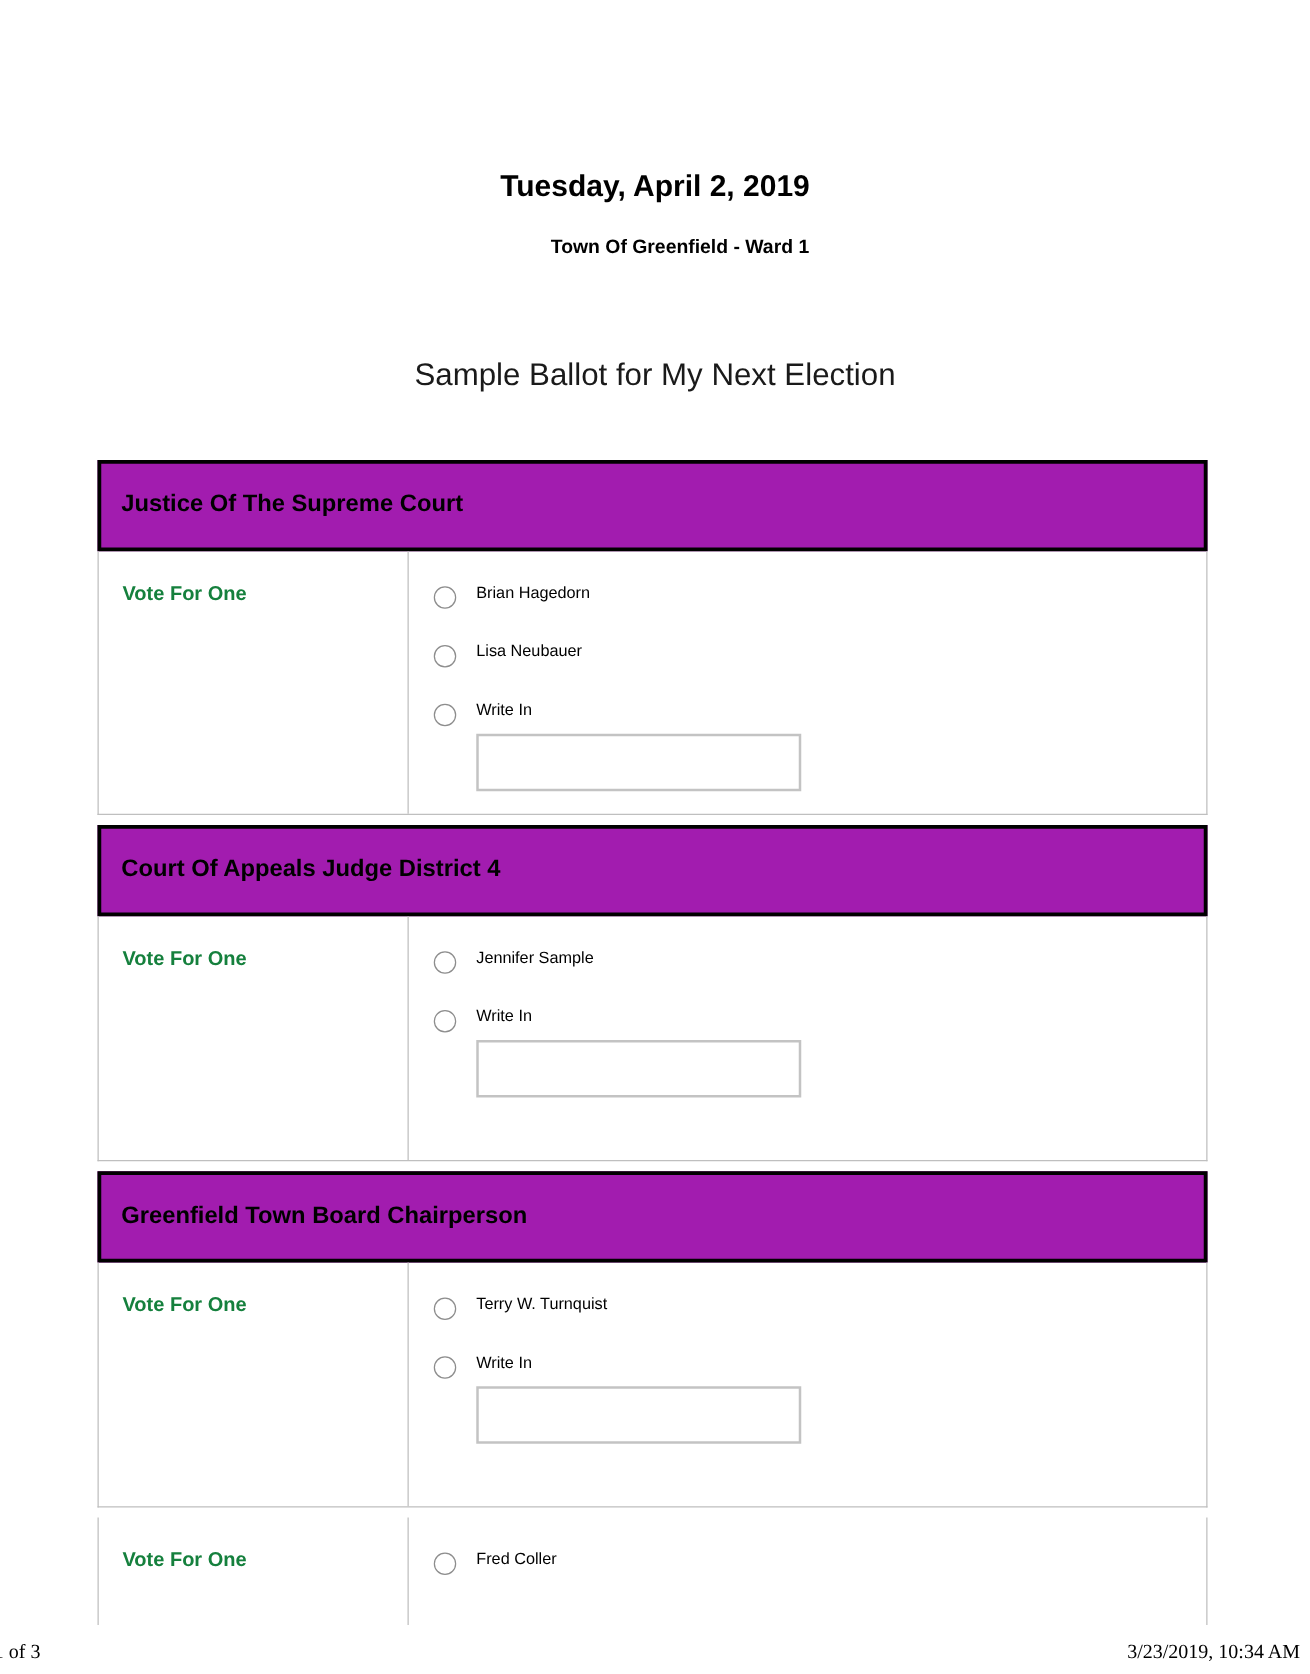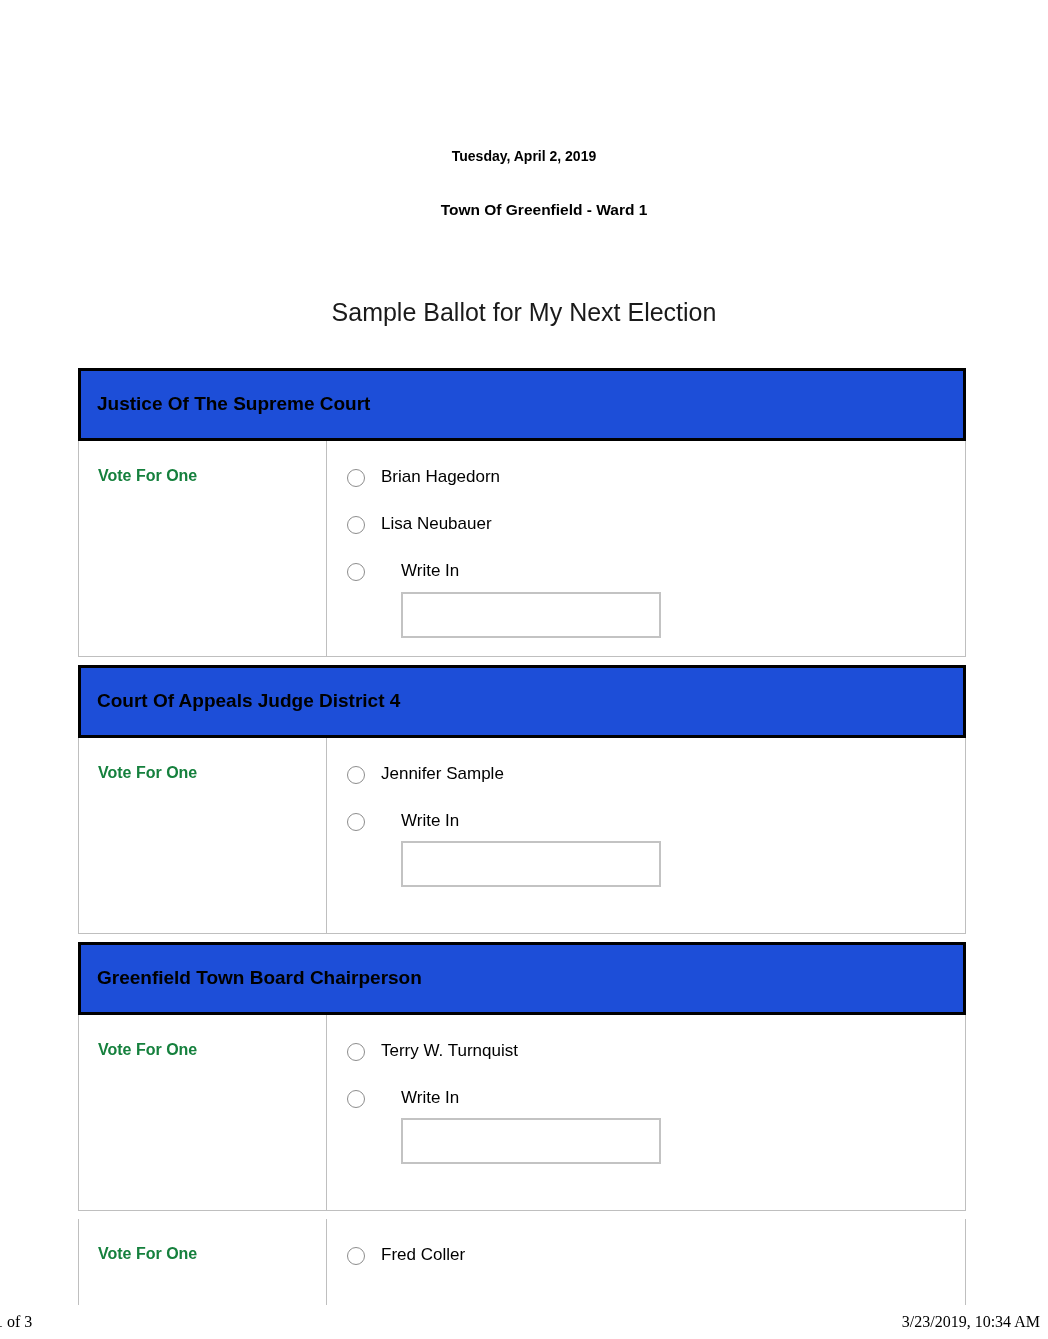--- a/index.html
+++ b/index.html
@@ -23,23 +23,23 @@
   }
   .election-title {
     font-family: "Liberation Serif", serif;
     font-size: 33px;
     font-weight: bold;
     letter-spacing: 0px;
     line-height: 1.1;
     margin: 0;
   }
   .election-date {
-    font-size: 14px;
-    font-weight: bold;
-    margin: 12px;
+    font-size: 24px;
+    font-weight: bold;
+    margin: 0;
     padding-top: 30px;
   }
   .jurisdiction {
     font-size: 15.5px;
     font-weight: bold;
     margin: 0;
     padding-top: 25px;
     padding-left: 40px;
   }
   .ballot-subtitle {
@@ -60,21 +60,21 @@
 
   .contest {
     margin: 0;
   }
   .contest + .contest {
     margin-top: 8px;
   }
 
   .contest-header {
     border: 3px solid #000000;
-    background: #1d4ed8;
+    background: #a21caf;
     box-sizing: border-box;
     height: 73px;
     display: flex;
     align-items: center;
     padding-left: 16px;
   }
   .contest-title {
     font-size: 19px;
     font-weight: bold;
     color: #000000;
@@ -115,38 +115,37 @@
   .choice {
     display: flex;
     align-items: flex-start;
     margin-bottom: 27px;
   }
   .choice:last-child {
     margin-bottom: 0;
   }
   .choice.writein {
     margin-bottom: 0;
-    gap: 20px;
   }
 
   .radio {
     width: 16px;
     height: 16px;
     border: 1.6px solid #8d8d8d;
     border-radius: 50%;
     background: #ffffff;
     flex: 0 0 16px;
     margin-top: 2px;
   }
 
   .choice-text-wrap {
     margin-left: 16px;
   }
   .choice-name {
-    font-size: 17px;
+    font-size: 13px;
     font-weight: normal;
     color: #000000;
     line-height: 1.15;
   }
 
   .writein-box {
     margin-top: 11px;
     width: 260px;
     height: 46px;
     border: 2px solid #c3c3c3;

